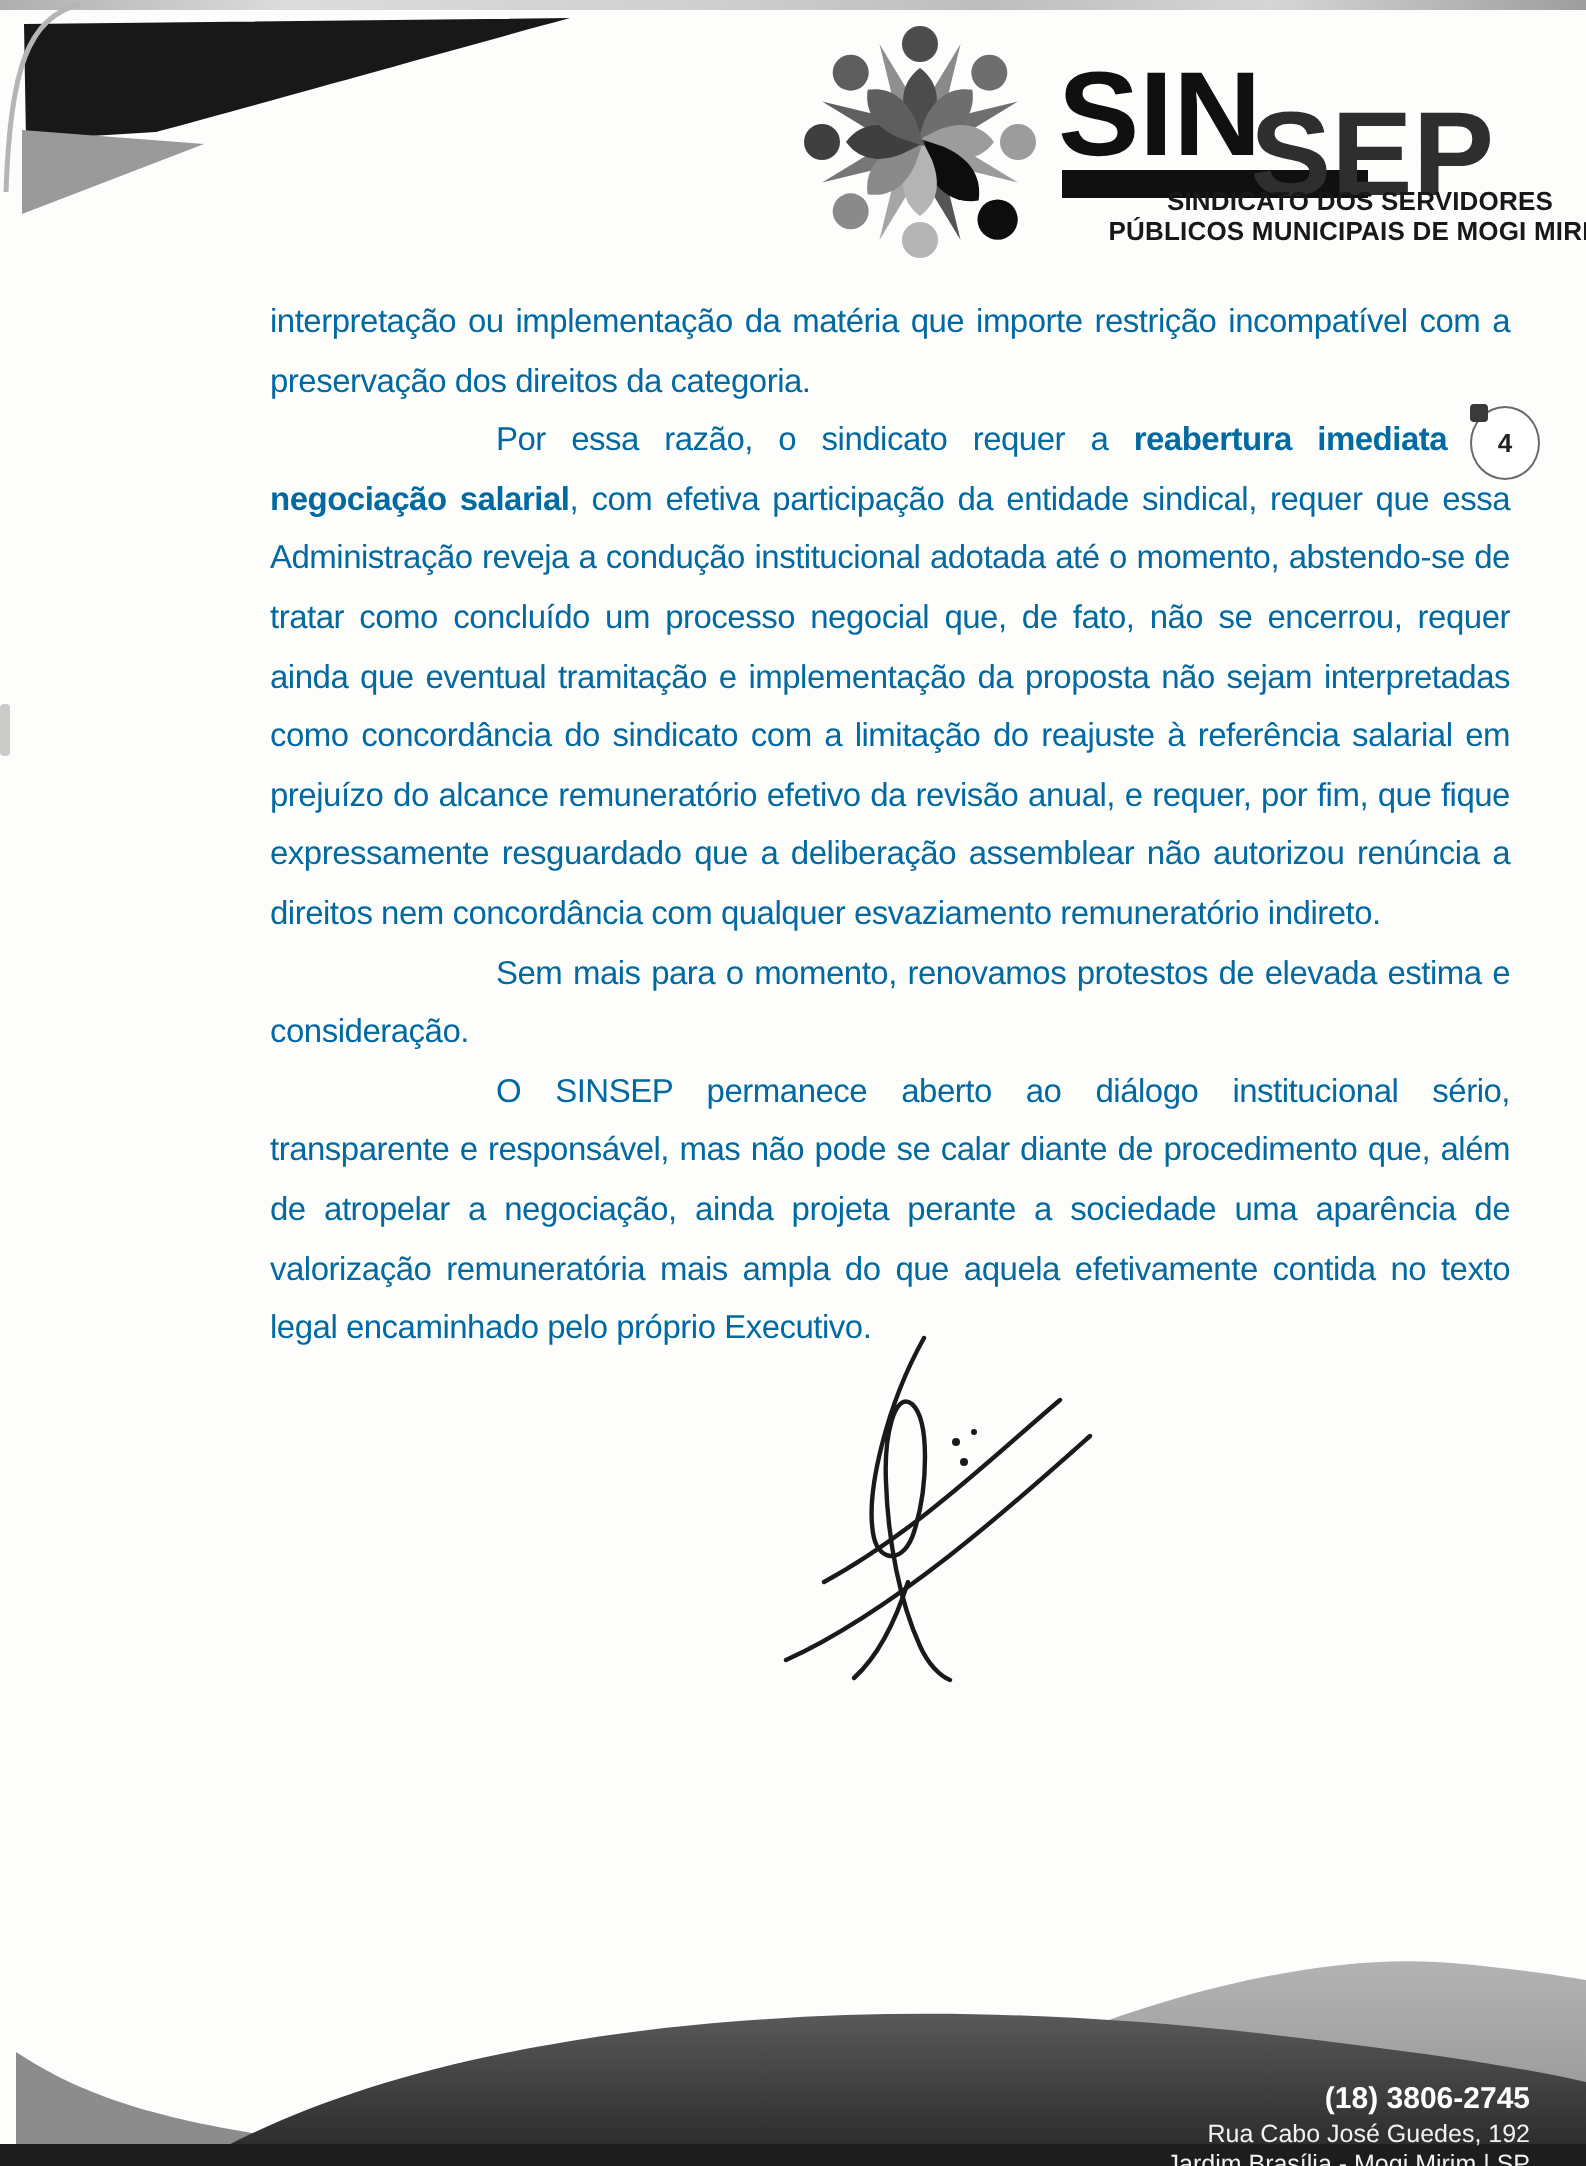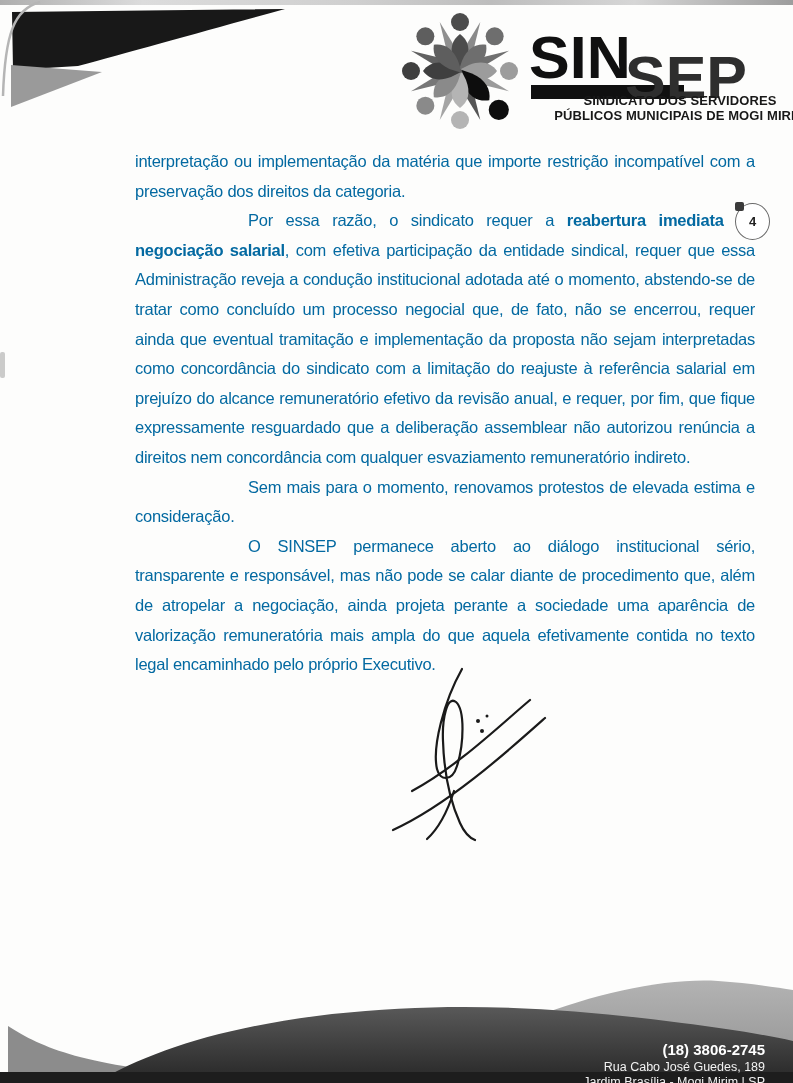--- a/index.html
+++ b/index.html
@@ -138,17 +138,17 @@
       </linearGradient>
     </defs>
     <path d="M 472 112 C 555 70 650 44 718 48 C 748 50 775 54 793 57 L 793 150 L 472 150 Z" fill="url(#gLight)"></path>
     <path d="M 8 93 C 42 115 84 133 215 144 L 8 144 Z" fill="#8c8c8c"></path>
     <path d="M 95 150 C 150 118 222 94 332 81 C 452 68 562 74 682 90 C 722 95 762 101 793 108 L 793 150 Z" fill="url(#gDark)"></path>
     <rect x="0" y="139" width="793" height="11" fill="#1d1d1d"></rect>
   </svg>
 
   <div class="footer-text">
     <div class="footer-phone">(18) 3806-2745</div>
-    <div class="footer-addr">Rua Cabo José Guedes, 189</div>
+    <div class="footer-addr">Rua Cabo José Guedes, 192</div>
     <div class="footer-addr">Jardim Brasília - Mogi Mirim | SP</div>
   </div>
 
 </div>
 
 </body></html>

